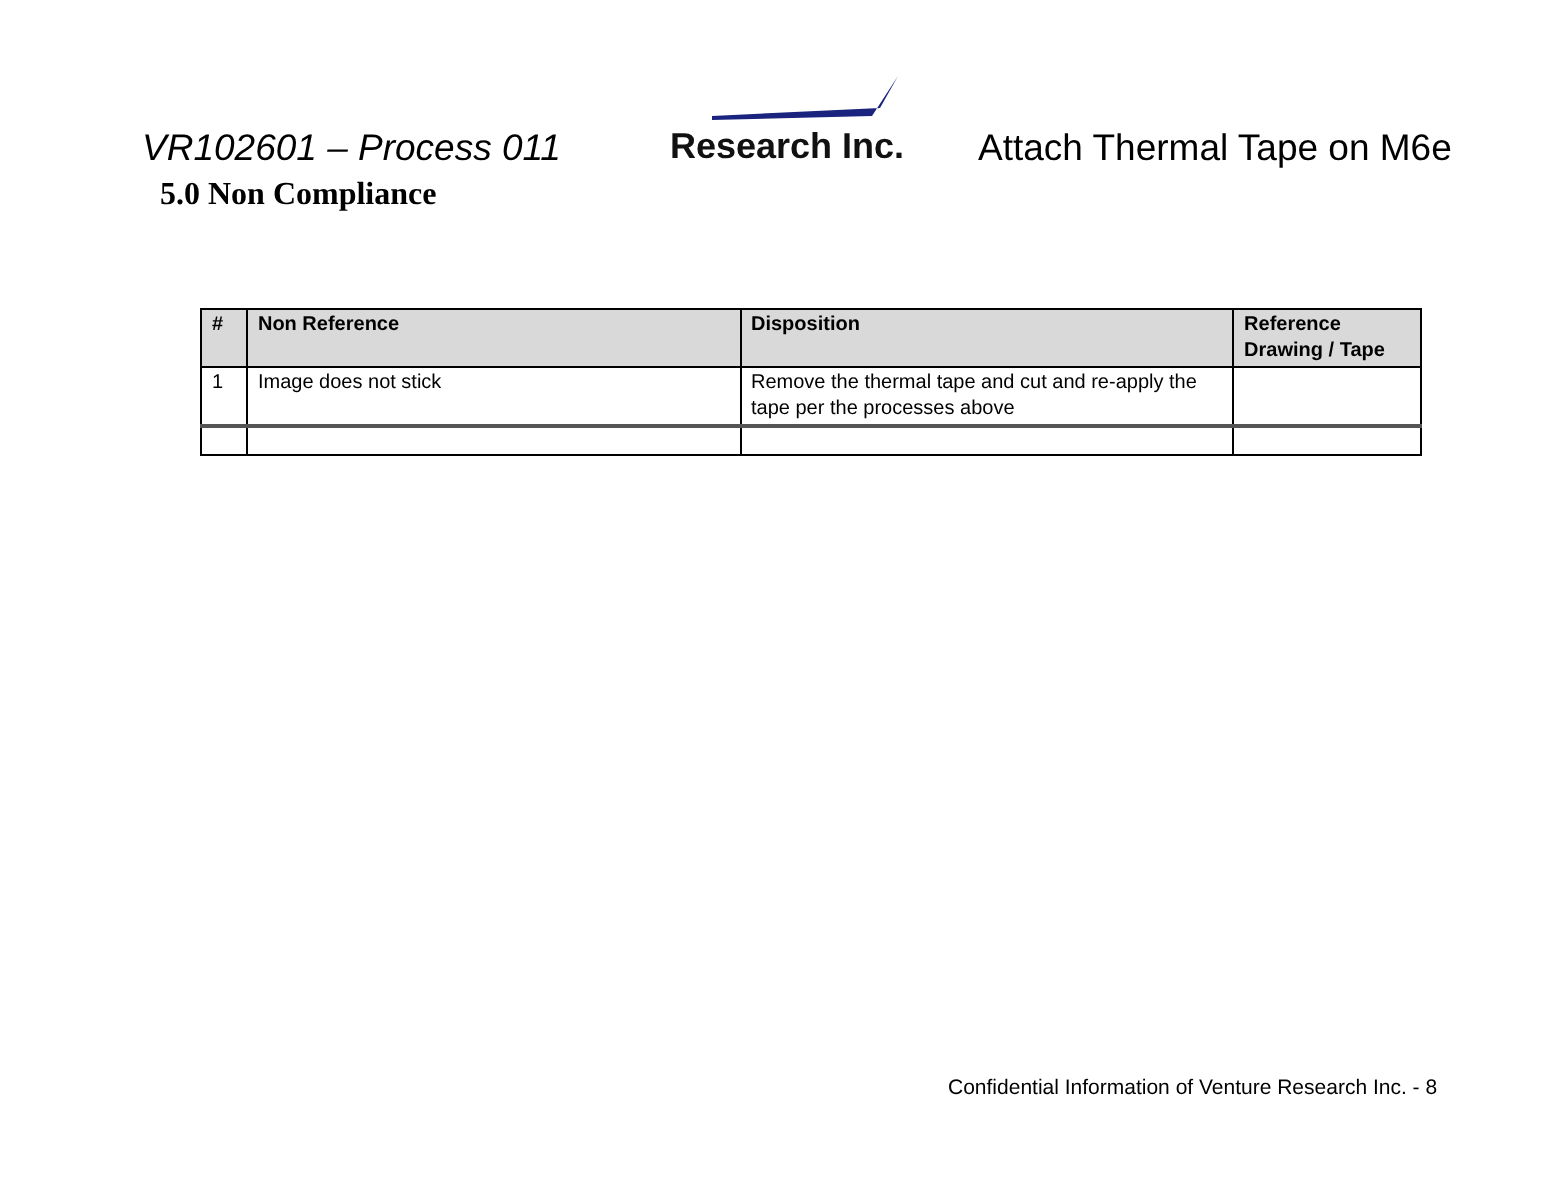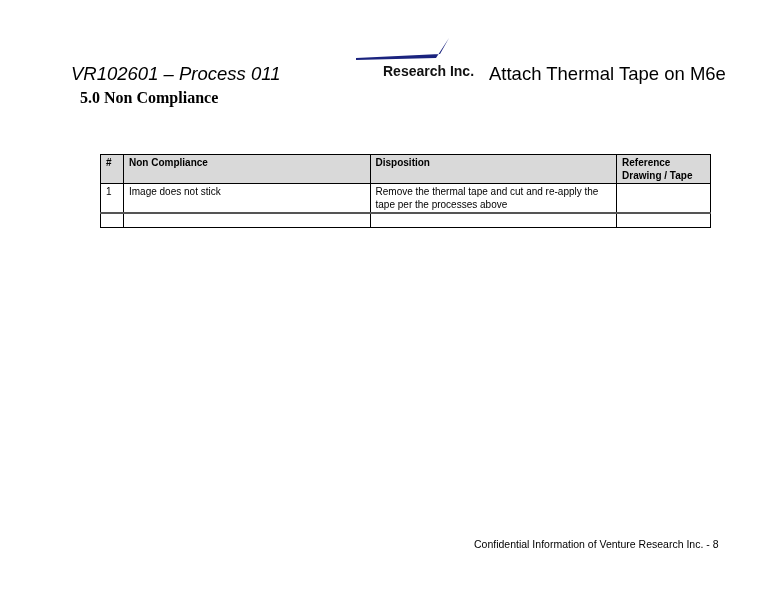--- a/index.html
+++ b/index.html
@@ -5,21 +5,21 @@
   html, body { margin:0; padding:0; }
   body { width:776px; height:600px; background:#ffffff; position:relative; overflow:hidden;
          font-family: "Liberation Sans", "DejaVu Sans", sans-serif; color:#000; }
   .abs { position:absolute; }
   .doc-code { left:71px; top:63px; font-size:18.5px; white-space:nowrap;font-style:italic; }
   .doc-title { left:489px; top:63px; font-size:18.5px; white-space:nowrap; }
   .section { left:80px; top:89px; font-size:16px; font-weight:bold; white-space:nowrap;font-family:Liberation Serif, serif; }
   .logo { left:328px; top:36px; width:122px; height:46px; }
   .logo-top { position:absolute; left:0; top:0; font-weight:bold; color:#1a237e; font-size:25px; letter-spacing:0.5px; line-height:26px; font-family:"Liberation Sans", sans-serif; }
   .logo-top .big { font-size:29px; }
-  .logo-bottom { position:absolute; left:7px; top:27px; font-weight:bold; font-size:14px; color:#111; white-space:nowrap;margin-left:48px; }
+  .logo-bottom { position:absolute; left:7px; top:27px; font-weight:bold; font-size:18px; color:#111; white-space:nowrap; }
   .logo-swoosh { position:absolute; left:0; top:0; }
   table.nc { position:absolute; left:100px; top:154px; width:611px; border-collapse:collapse; font-size:10px; }
   table.nc td, table.nc th { border:1px solid #000; vertical-align:top; padding:1px 5px; text-align:left; line-height:13px; }
   table.nc th { background:#d9d9d9; font-weight:bold; height:23px; }
   table.nc tr.r1 td { height:23px; }
   table.nc tr.r2 td { height:11px; border-top:2px solid #555; }
   .footer { left:474px; top:538px; font-size:10.5px; white-space:nowrap; }
 </style>
 </head>
 <body>
@@ -40,21 +40,21 @@
 <table class="nc">
   <colgroup>
     <col style="width:23px">
       <col style="width:247px">
       <col style="width:247px">
       <col style="width:94px">
   </colgroup>
   <tbody>
       <tr>
     <th>#</th>
-    <th>Non Compliance</th>
+    <th>Non Reference</th>
     <th>Disposition</th>
     <th>Reference Drawing / Tape</th>
   </tr>
   <tr class="r1">
     <td>1</td>
     <td>Image does not stick</td>
     <td>Remove the thermal tape and cut and re-apply the tape per the processes above</td>
     <td></td>
   </tr>
   <tr class="r2">

